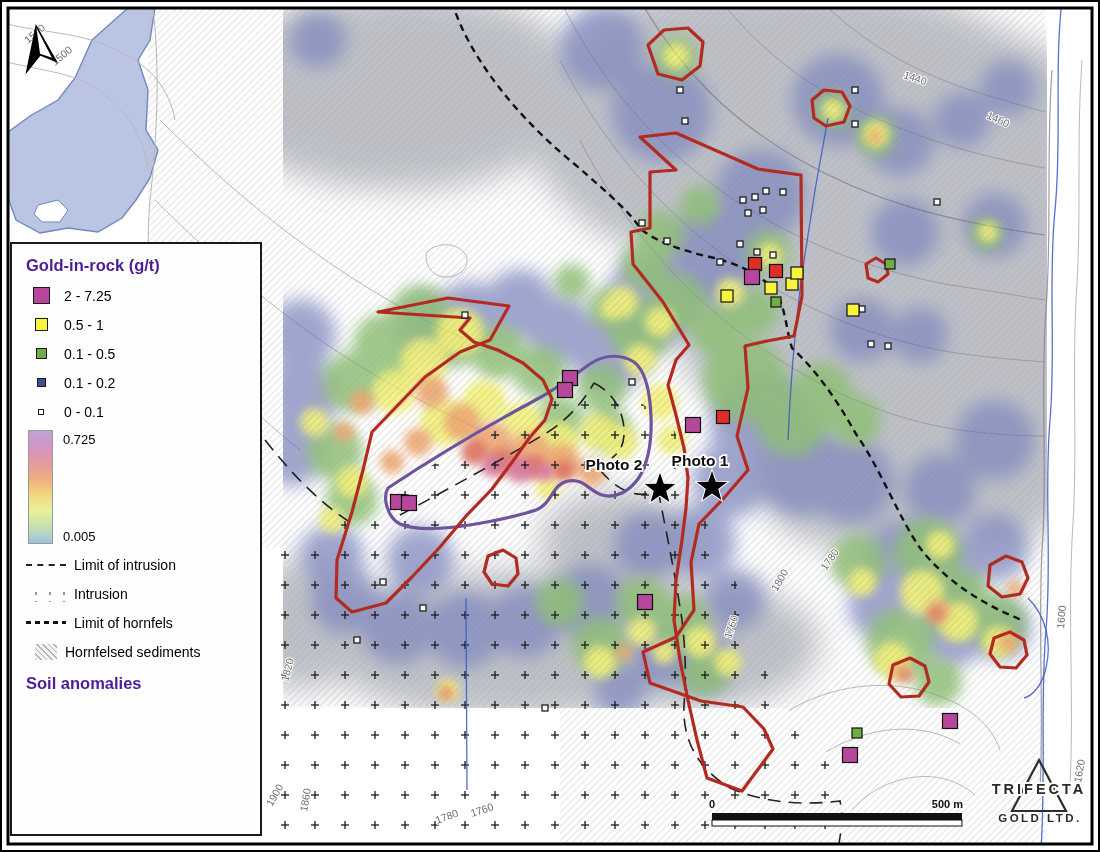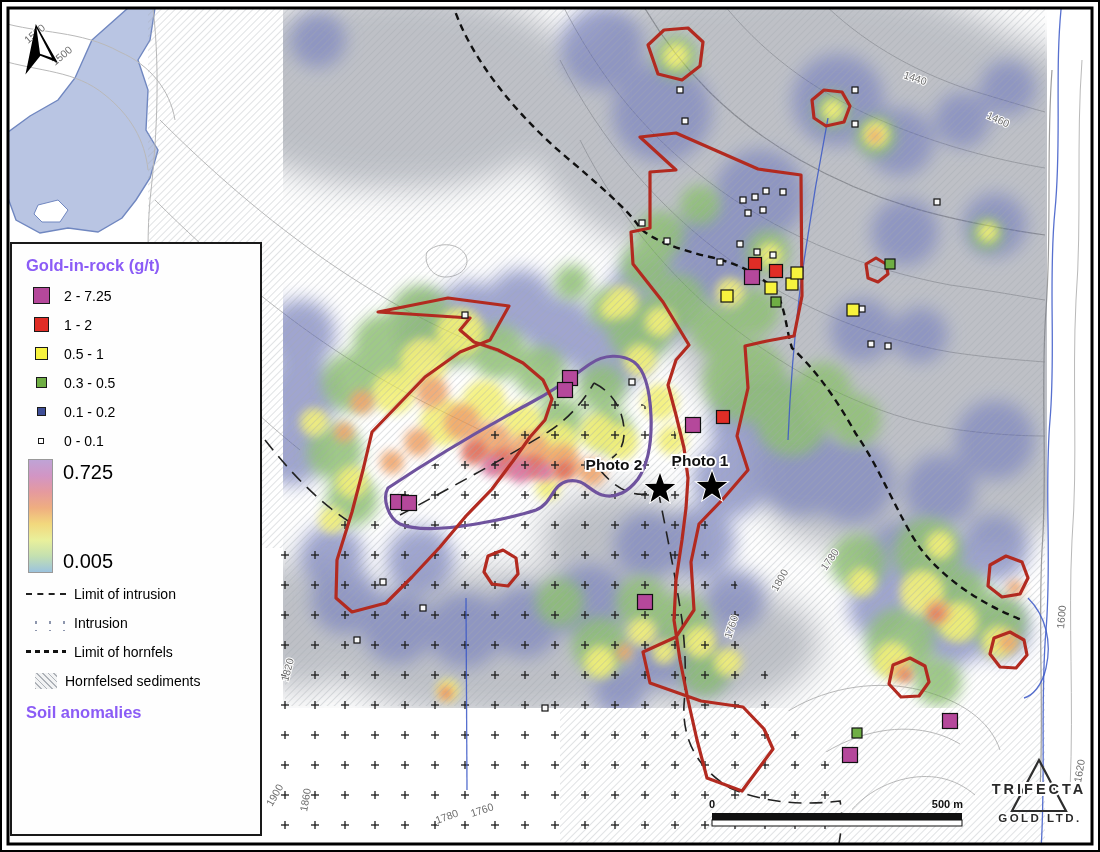--- a/index.html
+++ b/index.html
@@ -3,29 +3,29 @@
 <meta charset="utf-8">
 <style>
   html,body{margin:0;padding:0;background:#ffffff;}
   #stage{position:relative;width:1100px;height:852px;background:#fff;overflow:hidden;
          font-family:"Liberation Sans",sans-serif;}
   #map-svg{position:absolute;left:0;top:0;}
   
   #legend{position:absolute;left:10px;top:242px;width:252px;height:594px;
           background:#fefefe;border:2px solid #1a1a1a;box-sizing:border-box;
           padding:10px 10px 6px 14px;z-index:5;}
-  .lg-head{font-size:16.5px;font-weight:bold;color:#8b5cf6;margin:2px 0 6px 0;}
+  .lg-head{font-size:16.5px;font-weight:bold;color:#4c1d95;margin:2px 0 6px 0;}
   .lg-row{display:flex;align-items:center;height:29px;}
   .lg-swatch-cell{width:30px;display:flex;justify-content:center;align-items:center;flex:0 0 30px;}
   .lg-label{font-size:14px;color:#000;margin-left:8px;white-space:nowrap;}
   .rock-sq{border:1.2px solid #1a1a1a;box-sizing:border-box;}
   .grad-wrap{display:flex;margin:4px 0 6px 2px;}
   .grad-bar{width:23px;height:112px;border:1px solid #999;}
   .grad-labels{display:flex;flex-direction:column;justify-content:space-between;
-               font-size:20px;color:#000;margin-left:10px;padding:2px 0 0 0;}
+               font-size:13px;color:#000;margin-left:10px;padding:2px 0 0 0;}
   .line-swatch{width:40px;flex:0 0 40px;}
   .sw-elev{border-top:2px solid #c9c9c9;height:0;}
   .sw-dash-long{border-top:2px dashed #222;height:0;}
   .sw-dash-dense{height:3px;background:repeating-linear-gradient(90deg,#111 0 5px,transparent 5px 9px);}
   .sw-dots{height:16px;background:
      radial-gradient(circle 1.3px,#8d96ad 1.2px,transparent 1.3px) 3px 3px/14px 9px repeat;}
   .sw-hatch{height:16px;width:22px;flex:0 0 22px;margin-left:9px;border:0;
      background:repeating-linear-gradient(45deg,#aeb2b8 0 1px,#f2f3f4 1px 4px);}
   .sw-line{height:0;border-radius:2px;}
 </style>
@@ -402,35 +402,29 @@
     <div class="lg-head">Gold-in-rock (g/t)</div>
     <div id="rock-rows">
         <div class="lg-row">
           <div class="lg-swatch-cell">
             <div class="rock-sq" style="width: 17px; height: 17px; background: rgb(181, 72, 155);"></div>
           </div>
           <span class="lg-label">2 - 7.25</span>
         </div>
         <div class="lg-row">
           <div class="lg-swatch-cell">
-            <div class="rock-sq" style="width: 15px; height: 15px; background: rgb(224, 45, 38);"></div>
-          </div>
-          <span class="lg-label">1 - 2</span>
-        </div>
-        <div class="lg-row">
-          <div class="lg-swatch-cell">
             <div class="rock-sq" style="width: 13px; height: 13px; background: rgb(247, 243, 62);"></div>
           </div>
           <span class="lg-label">0.5 - 1</span>
         </div>
         <div class="lg-row">
           <div class="lg-swatch-cell">
             <div class="rock-sq" style="width: 11px; height: 11px; background: rgb(111, 174, 68);"></div>
           </div>
-          <span class="lg-label">0.3 - 0.5</span>
+          <span class="lg-label">0.1 - 0.5</span>
         </div>
         <div class="lg-row">
           <div class="lg-swatch-cell">
             <div class="rock-sq" style="width: 9px; height: 9px; background: rgb(63, 78, 151);"></div>
           </div>
           <span class="lg-label">0.1 - 0.2</span>
         </div>
         <div class="lg-row">
           <div class="lg-swatch-cell">
             <div class="rock-sq" style="width: 6px; height: 6px; background: rgb(255, 255, 255);"></div>

